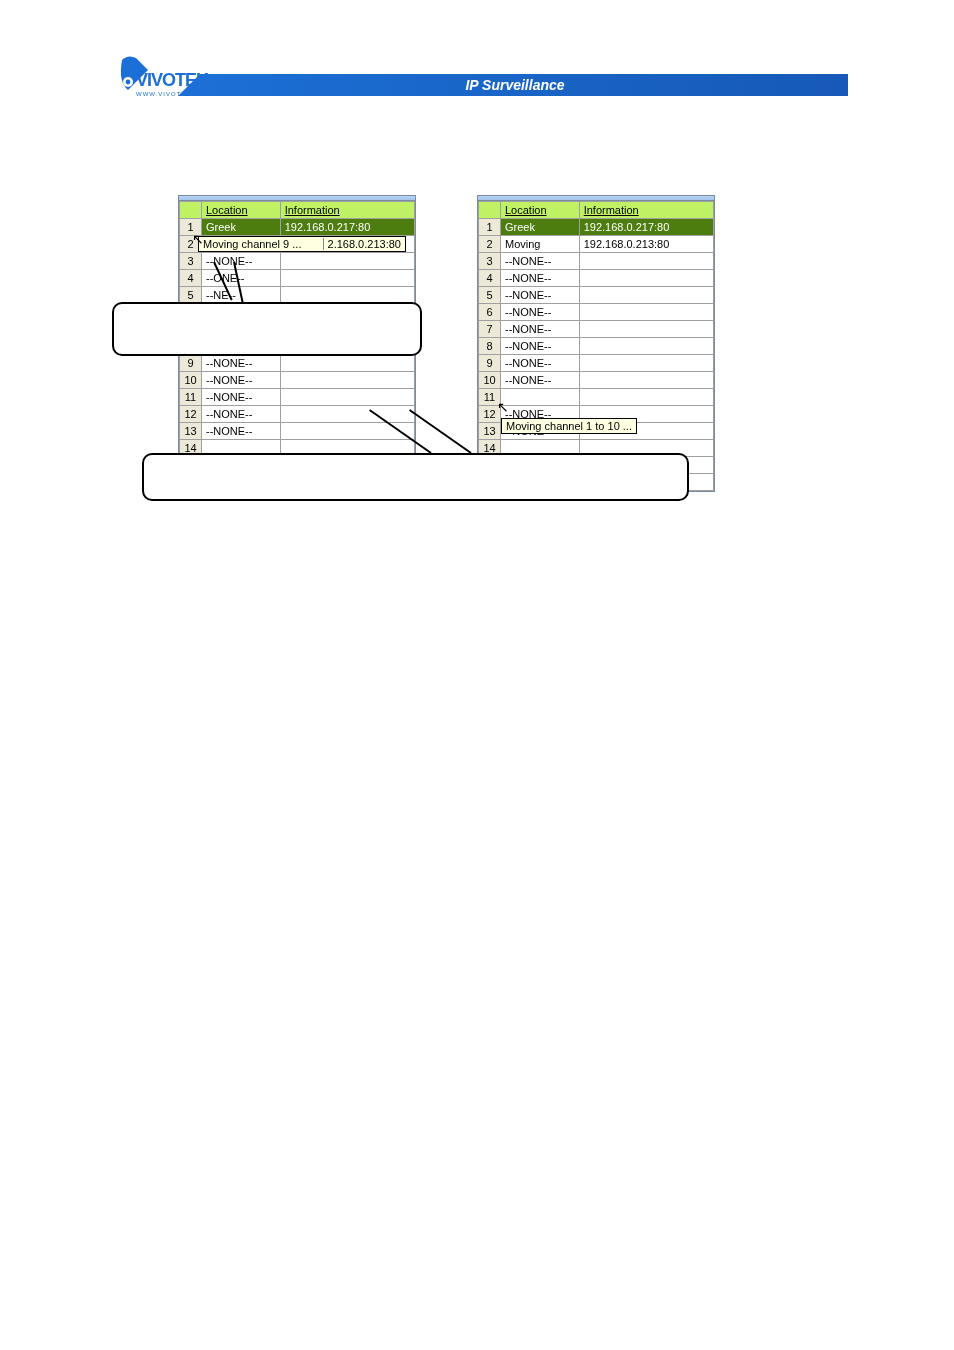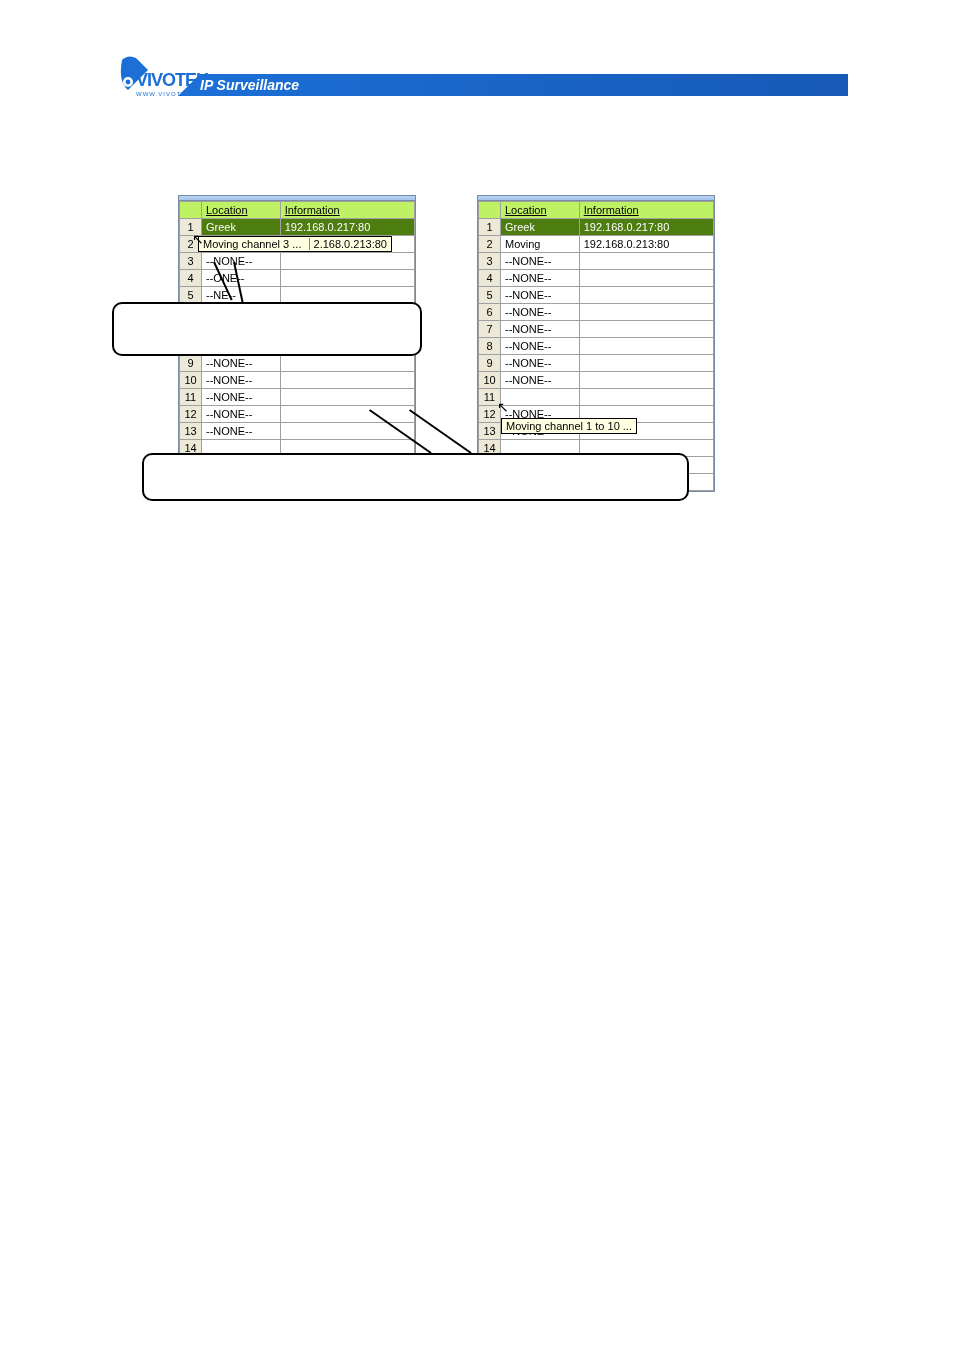--- a/index.html
+++ b/index.html
@@ -21,21 +21,21 @@
   .banner-bar {
     position: absolute;
     left: 200px; top: 36px;
     width: 648px; height: 22px;
     background: linear-gradient(90deg,#1b6fd6 0%,#1759b6 100%);
     color: #fff;
     font-style: italic;
     font-weight: bold;
     font-size: 14px;
     line-height: 22px;
-    text-align: left;
+    text-align: center;
     padding-right: 18px;
   }
   .banner-bar::before{
     content:"";
     position:absolute;
     left:-22px; top:0;
     border-top:22px solid transparent;
     border-right:22px solid #1b6fd6;
   }
   .logo {
@@ -334,22 +334,22 @@
         <tr>
           <td class="num">16</td>
           <td>--NONE--</td>
           <td></td>
         </tr>
       </tbody>
   </table>
 </div>
 
 <div class="tooltip left">
-  <span>Moving channel 3 ...</span>
-  <span style="margin-left:4px;border-left:1px solid #888;padding-left:4px;">2.168.0.213:80</span>
+  <span>Moving channel 9 ...</span>
+  <span style="margin-left:18px;border-left:1px solid #888;padding-left:4px;">2.168.0.213:80</span>
 </div>
 <span class="cursor-icon left">↖</span>
 
 <div class="tooltip right">Moving channel 1 to 10 ...</div>
 <span class="cursor-icon right">↖</span>
 
 <div class="callout upper"></div>
 <div class="connector c1a"></div>
 <div class="connector c1b"></div>
 

